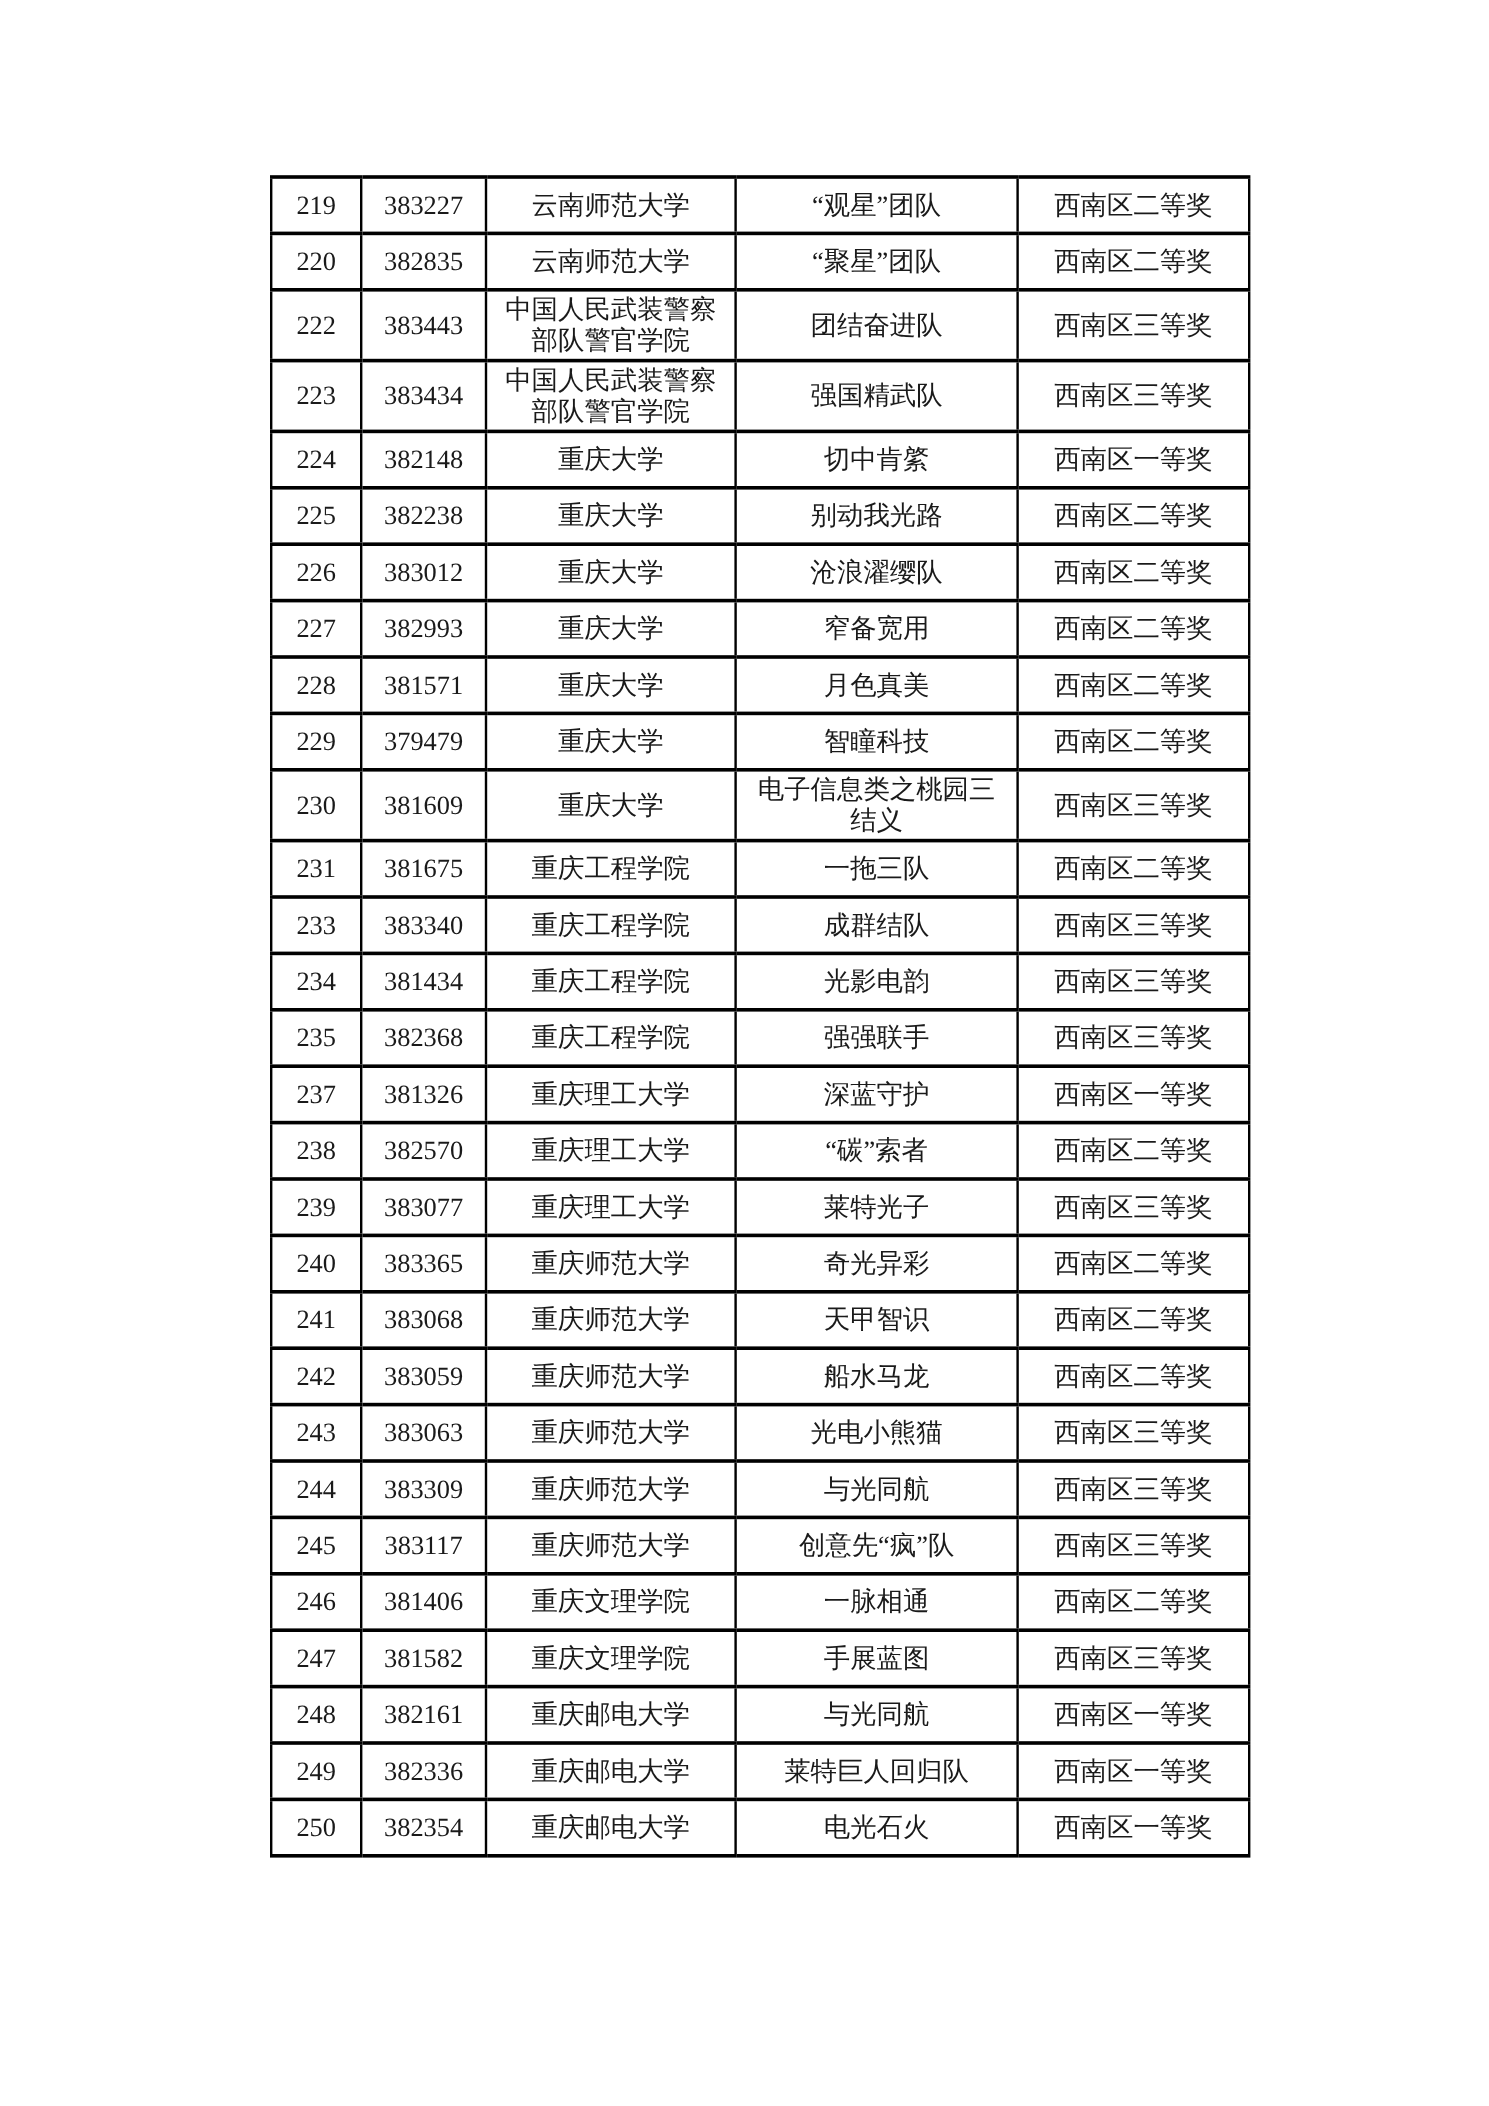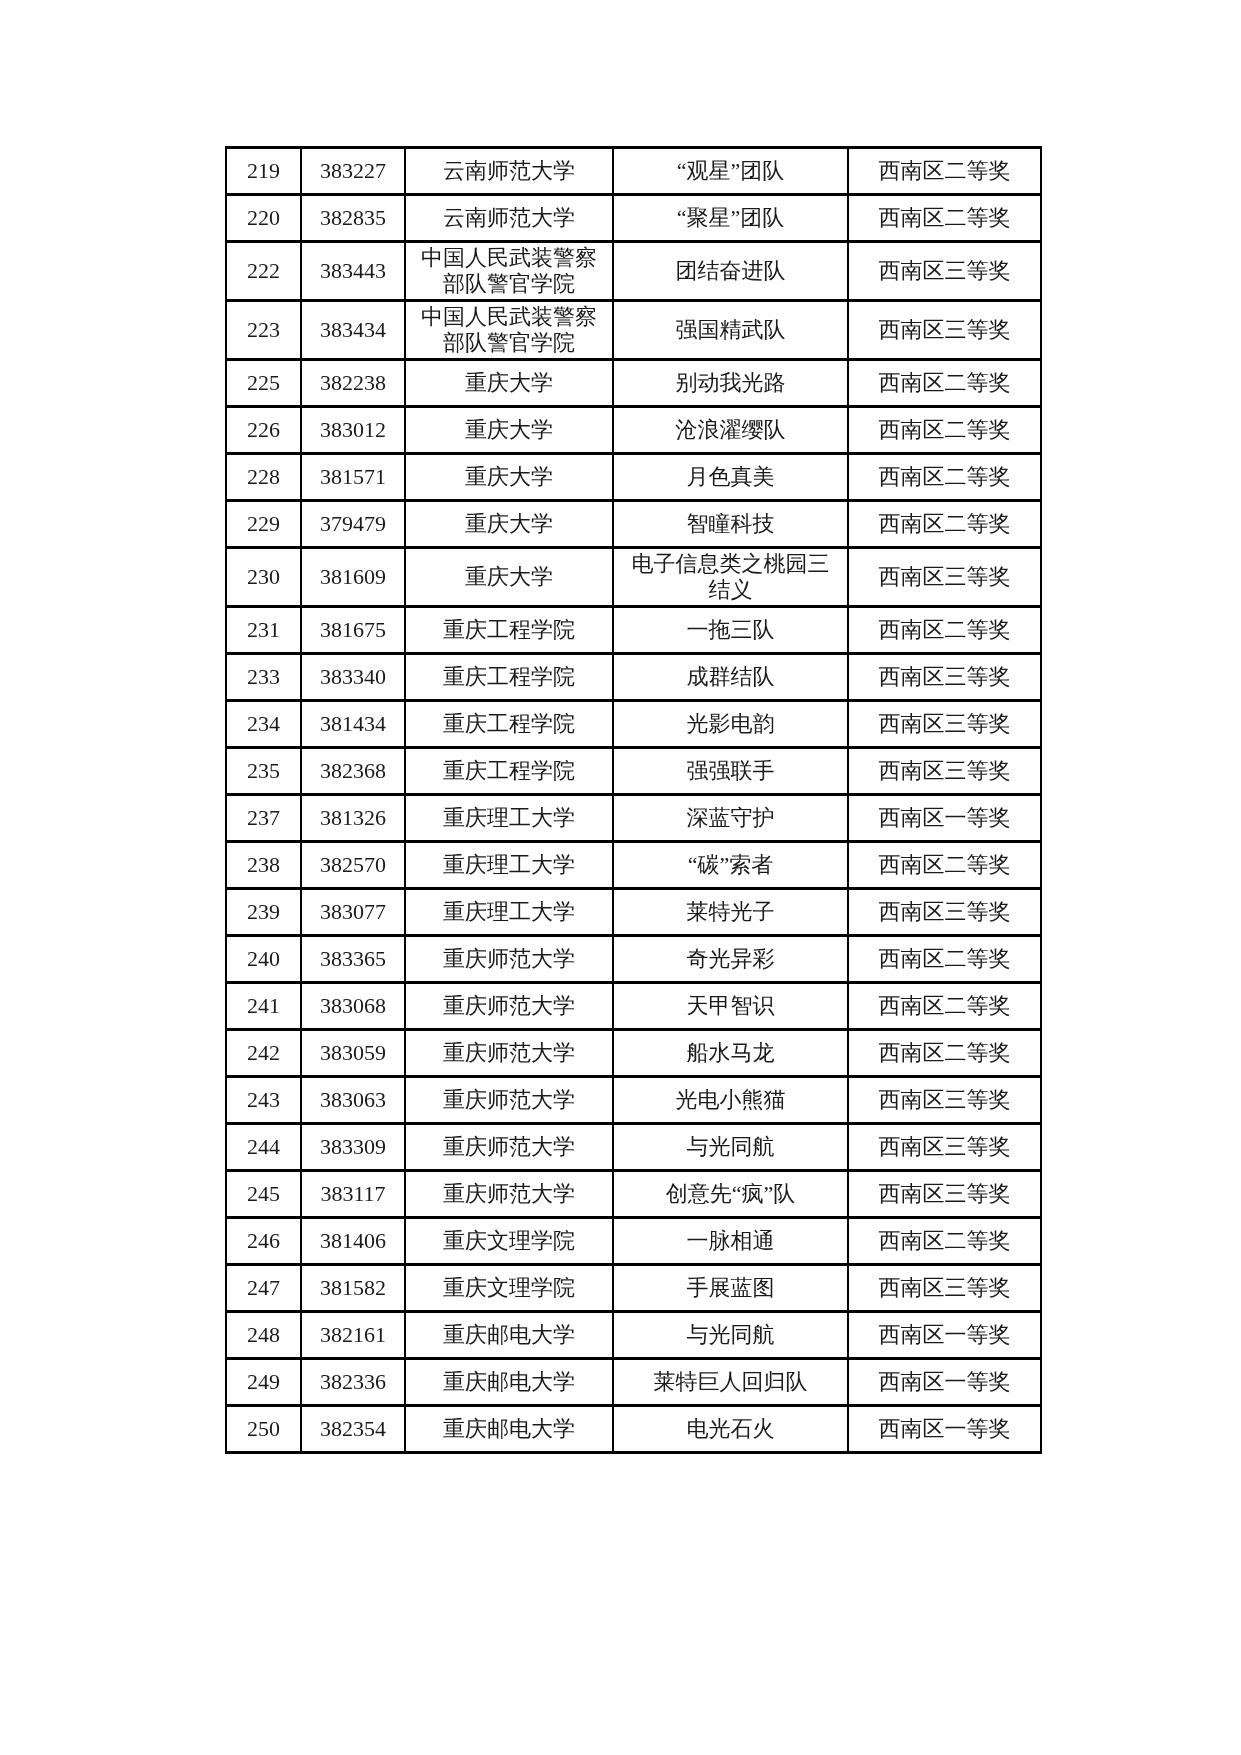--- a/index.html
+++ b/index.html
@@ -76,31 +76,45 @@
         <td>西南区三等奖</td>
       </tr>
         <tr>
         <td>223</td>
         <td>383434</td>
         <td>中国人民武装警察部队警官学院</td>
         <td>强国精武队</td>
         <td>西南区三等奖</td>
       </tr>
         <tr>
+        <td>224</td>
+        <td>382148</td>
+        <td>重庆大学</td>
+        <td>切中肯綮</td>
+        <td>西南区一等奖</td>
+      </tr>
+        <tr>
         <td>225</td>
         <td>382238</td>
         <td>重庆大学</td>
         <td>别动我光路</td>
         <td>西南区二等奖</td>
       </tr>
         <tr>
         <td>226</td>
         <td>383012</td>
         <td>重庆大学</td>
         <td>沧浪濯缨队</td>
+        <td>西南区二等奖</td>
+      </tr>
+        <tr>
+        <td>227</td>
+        <td>382993</td>
+        <td>重庆大学</td>
+        <td>窄备宽用</td>
         <td>西南区二等奖</td>
       </tr>
         <tr>
         <td>228</td>
         <td>381571</td>
         <td>重庆大学</td>
         <td>月色真美</td>
         <td>西南区二等奖</td>
       </tr>
         <tr>

